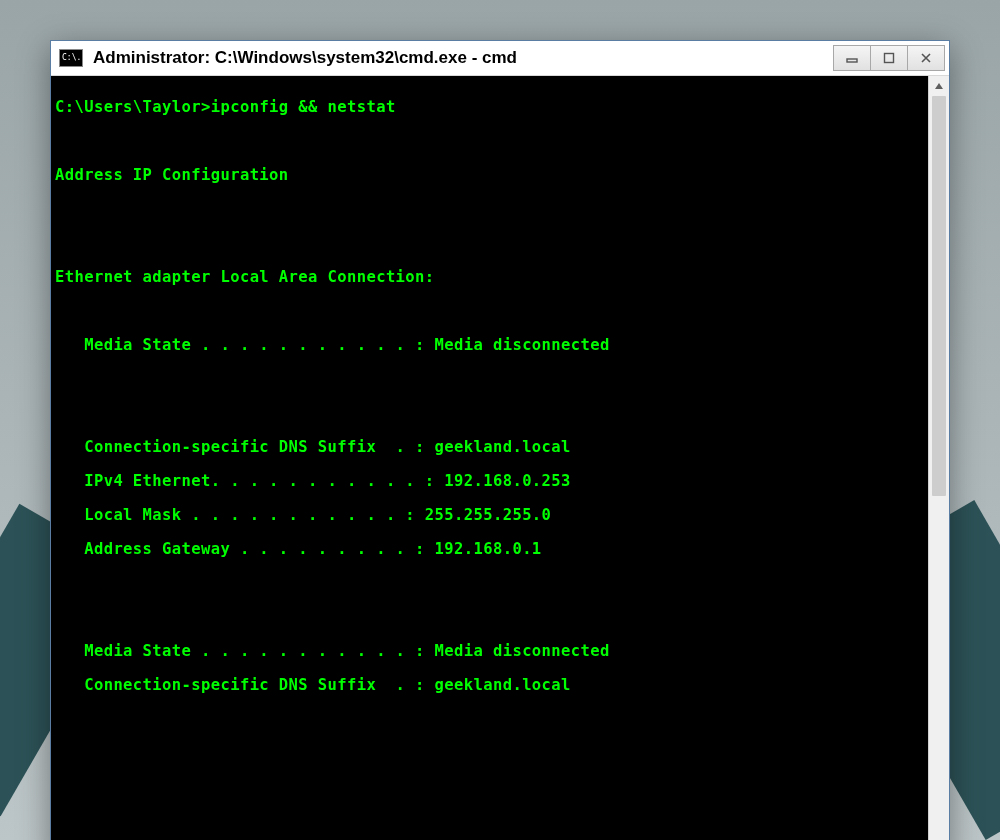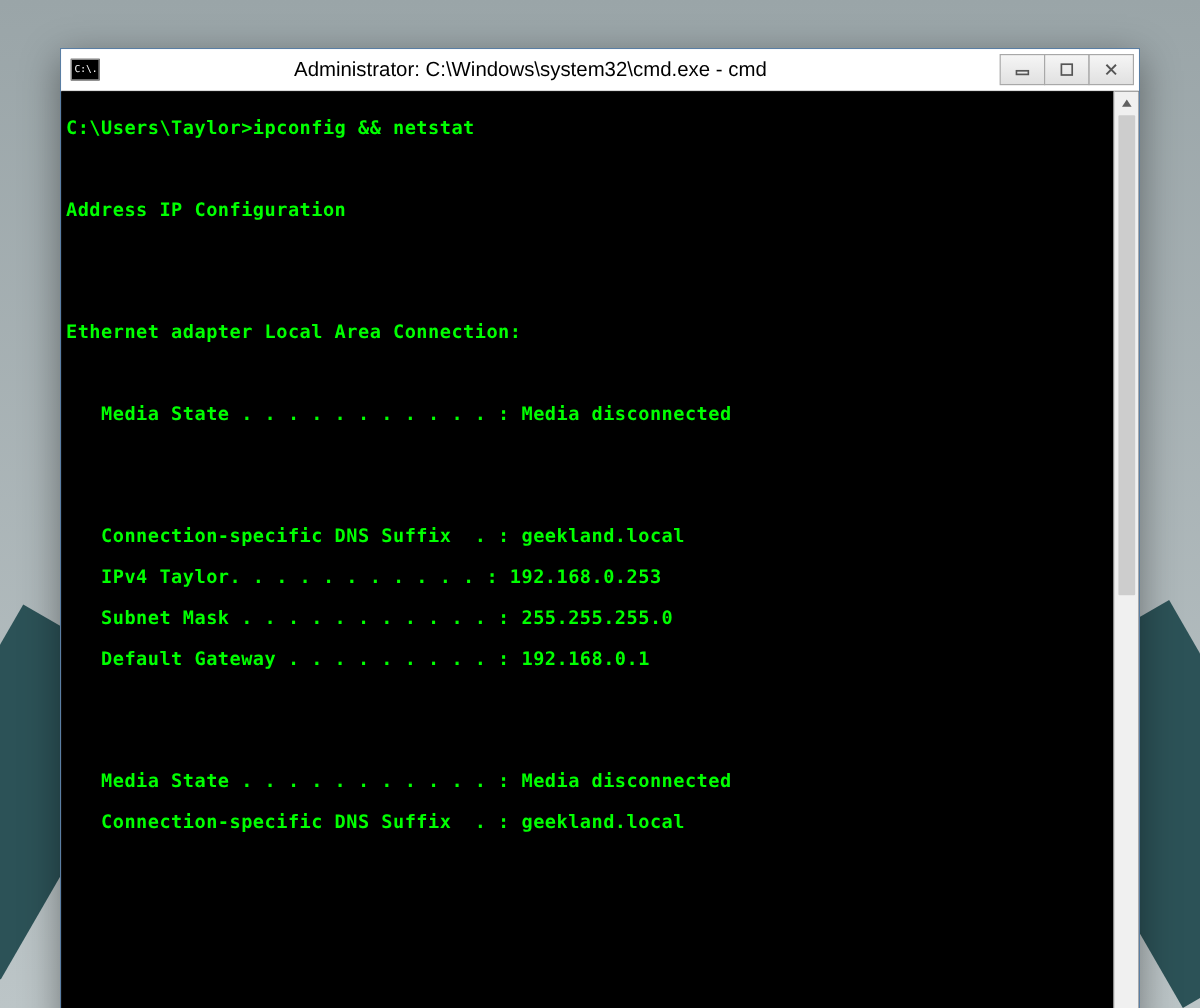--- a/index.html
+++ b/index.html
@@ -59,23 +59,24 @@
     padding-left: 2px;
   }
   .titlebar .sysicon span {
     color: #fff;
     font-size: 8px;
     font-family: Consolas, monospace;
     line-height: 1;
   }
   .titlebar .title-text {
     flex: 1;
-    text-align: center;
+    text-align: left;
     padding-right: 42px;
     white-space: nowrap;
+    font-weight: bold;
   }
   .winbtns {
     display: flex;
     gap: 0;
   }
   .winbtn {
     width: 36px;
     height: 24px;
     border: 1px solid #a8a8a8;
     background: linear-gradient(to bottom, #f5f5f5, #e1e1e1);
@@ -181,23 +182,23 @@
 <span class="line"></span>
 <span class="line">Address IP Configuration</span>
 <span class="line"></span>
 <span class="line"></span>
 <span class="line">Ethernet adapter Local Area Connection:</span>
 <span class="line"></span>
 <span class="line">   Media State . . . . . . . . . . . : Media disconnected</span>
 <span class="line"></span>
 <span class="line"></span>
 <span class="line">   Connection-specific DNS Suffix  . : geekland.local</span>
-<span class="line">   IPv4 Taylor. . . . . . . . . . . : 192.168.0.253</span>
-<span class="line">   Subnet Mask . . . . . . . . . . . : 255.255.255.0</span>
-<span class="line">   Default Gateway . . . . . . . . . : 192.168.0.1</span>
+<span class="line">   IPv4 Ethernet. . . . . . . . . . . : 192.168.0.253</span>
+<span class="line">   Local Mask . . . . . . . . . . . : 255.255.255.0</span>
+<span class="line">   Address Gateway . . . . . . . . . : 192.168.0.1</span>
 <span class="line"></span>
 <span class="line"></span>
 <span class="line">   Media State . . . . . . . . . . . : Media disconnected</span>
 <span class="line">   Connection-specific DNS Suffix  . : geekland.local</span>
 <span class="line"></span>
 
 
 
 
 

